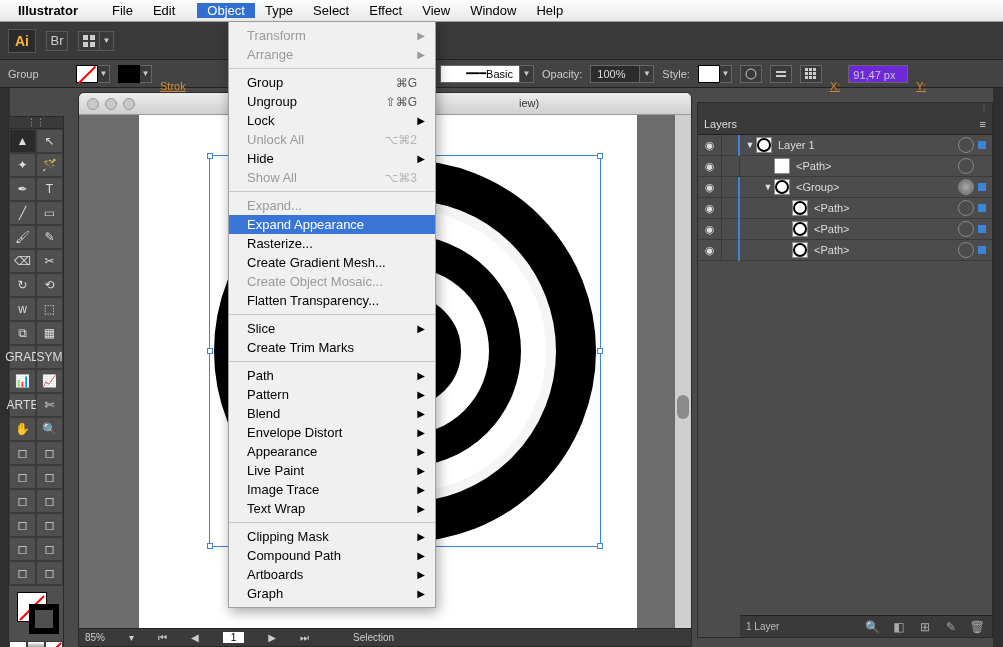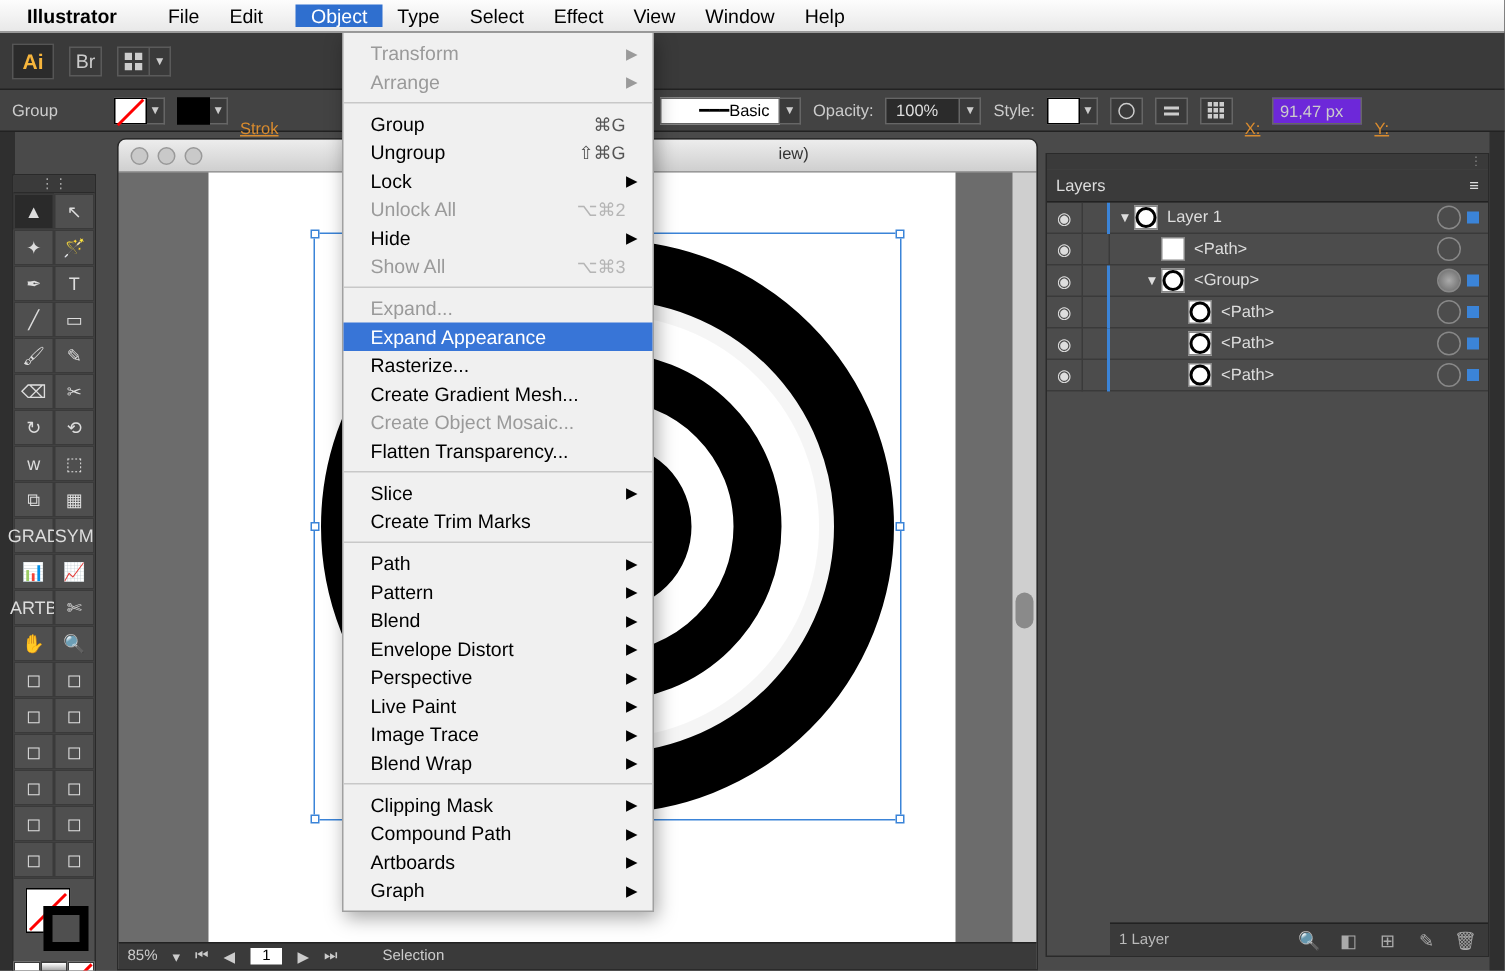--- a/index.html
+++ b/index.html
@@ -59,21 +59,21 @@
 .doc-window { position: absolute; top: 92px; left: 78px; width: 614px; height: 555px; background: #6c6c6c; border: 1px solid #2a2a2a; border-radius: 6px 6px 0 0; overflow: hidden; }
 .doc-titlebar { height: 22px; background: linear-gradient(#ededed, #cfcfcf); display: flex; align-items: center; padding: 0 8px; gap: 6px; border-bottom: 1px solid #999; font-size: 11px; color: #333; }
 .tl-btn { width: 12px; height: 12px; border-radius: 50%; background: #c9c9c9; border: 1px solid #999; }
 .doc-canvas { position: absolute; top: 22px; left: 60px; width: 498px; height: 524px; background: #fff; }
 .sel-box { position: absolute; left: 70px; top: 40px; width: 392px; height: 392px; border: 1px solid #3b84d8; }
 .sel-handle { width: 6px; height: 6px; background: #fff; border: 1px solid #3b84d8; position: absolute; }
 .ring { border-radius: 50%; position: absolute; }
 .ring.outer { left: 75px; top: 45px; width: 382px; height: 382px; border: 40px solid #000; }
 .ring.mid { left: 150px; top: 120px; width: 232px; height: 232px; border: 32px solid #000; }
 .ring.inner { left: 210px; top: 180px; width: 112px; height: 112px; border: 26px solid #000; }
-.doc-status { position: absolute; bottom: 0; left: 0; right: 0; height: 18px; background: #3a3a3a; color: #ccc; font-size: 10px; display: flex; align-items: center; padding: 0 6px; gap: 10px; border-top: 1px solid #222; }
+.doc-status { position: absolute; bottom: 0; left: 0; right: 0; height: 18px; background: #3a3a3a; color: #ccc; font-size: 10px; display: flex; align-items: center; padding: 0 6px; gap: 24px; border-top: 1px solid #222; }
 .doc-scrollbar { position: absolute; right: 0; top: 22px; bottom: 18px; width: 16px; background: #cfcfcf; }
 .doc-scroll-thumb { position: absolute; left: 2px; right: 2px; top: 280px; height: 24px; background: #8a8a8a; border-radius: 6px; }
 
 
 .side-strip { position: absolute; top: 88px; right: 0; width: 10px; bottom: 0; background: #2f2f2f; }
 .layers-panel { position: absolute; top: 102px; right: 10px; width: 296px; height: 536px; background: #4c4c4c; border: 1px solid #2a2a2a; display: flex; flex-direction: column; }
 .lp-tabs { height: 22px; background: #3a3a3a; display: flex; align-items: center; padding: 0 6px; color: #ddd; font-size: 11px; border-bottom: 1px solid #222; justify-content: space-between; }
 .lp-body { flex: 1; overflow: auto; }
 .layer-row { height: 21px; display: flex; align-items: center; border-bottom: 1px solid #3a3a3a; font-size: 11px; color: #ddd; }
 .layer-row .vis { width: 24px; height: 21px; display: flex; align-items: center; justify-content: center; border-right: 1px solid #3a3a3a; }
@@ -175,33 +175,33 @@
     </div>
     <div class="mi">
       <span class="lbl">Blend</span>
       <span class="arrow">▶</span>
     </div>
     <div class="mi">
       <span class="lbl">Envelope Distort</span>
       <span class="arrow">▶</span>
     </div>
     <div class="mi">
-      <span class="lbl">Perspective</span>
+      <span class="lbl">Appearance</span>
       <span class="arrow">▶</span>
     </div>
     <div class="mi">
       <span class="lbl">Live Paint</span>
       <span class="arrow">▶</span>
     </div>
     <div class="mi">
       <span class="lbl">Image Trace</span>
       <span class="arrow">▶</span>
     </div>
     <div class="mi">
-      <span class="lbl">Blend Wrap</span>
+      <span class="lbl">Text Wrap</span>
       <span class="arrow">▶</span>
     </div>
     <div class="sep"></div>
     <div class="mi">
       <span class="lbl">Clipping Mask</span>
       <span class="arrow">▶</span>
     </div>
     <div class="mi">
       <span class="lbl">Compound Path</span>
       <span class="arrow">▶</span>

